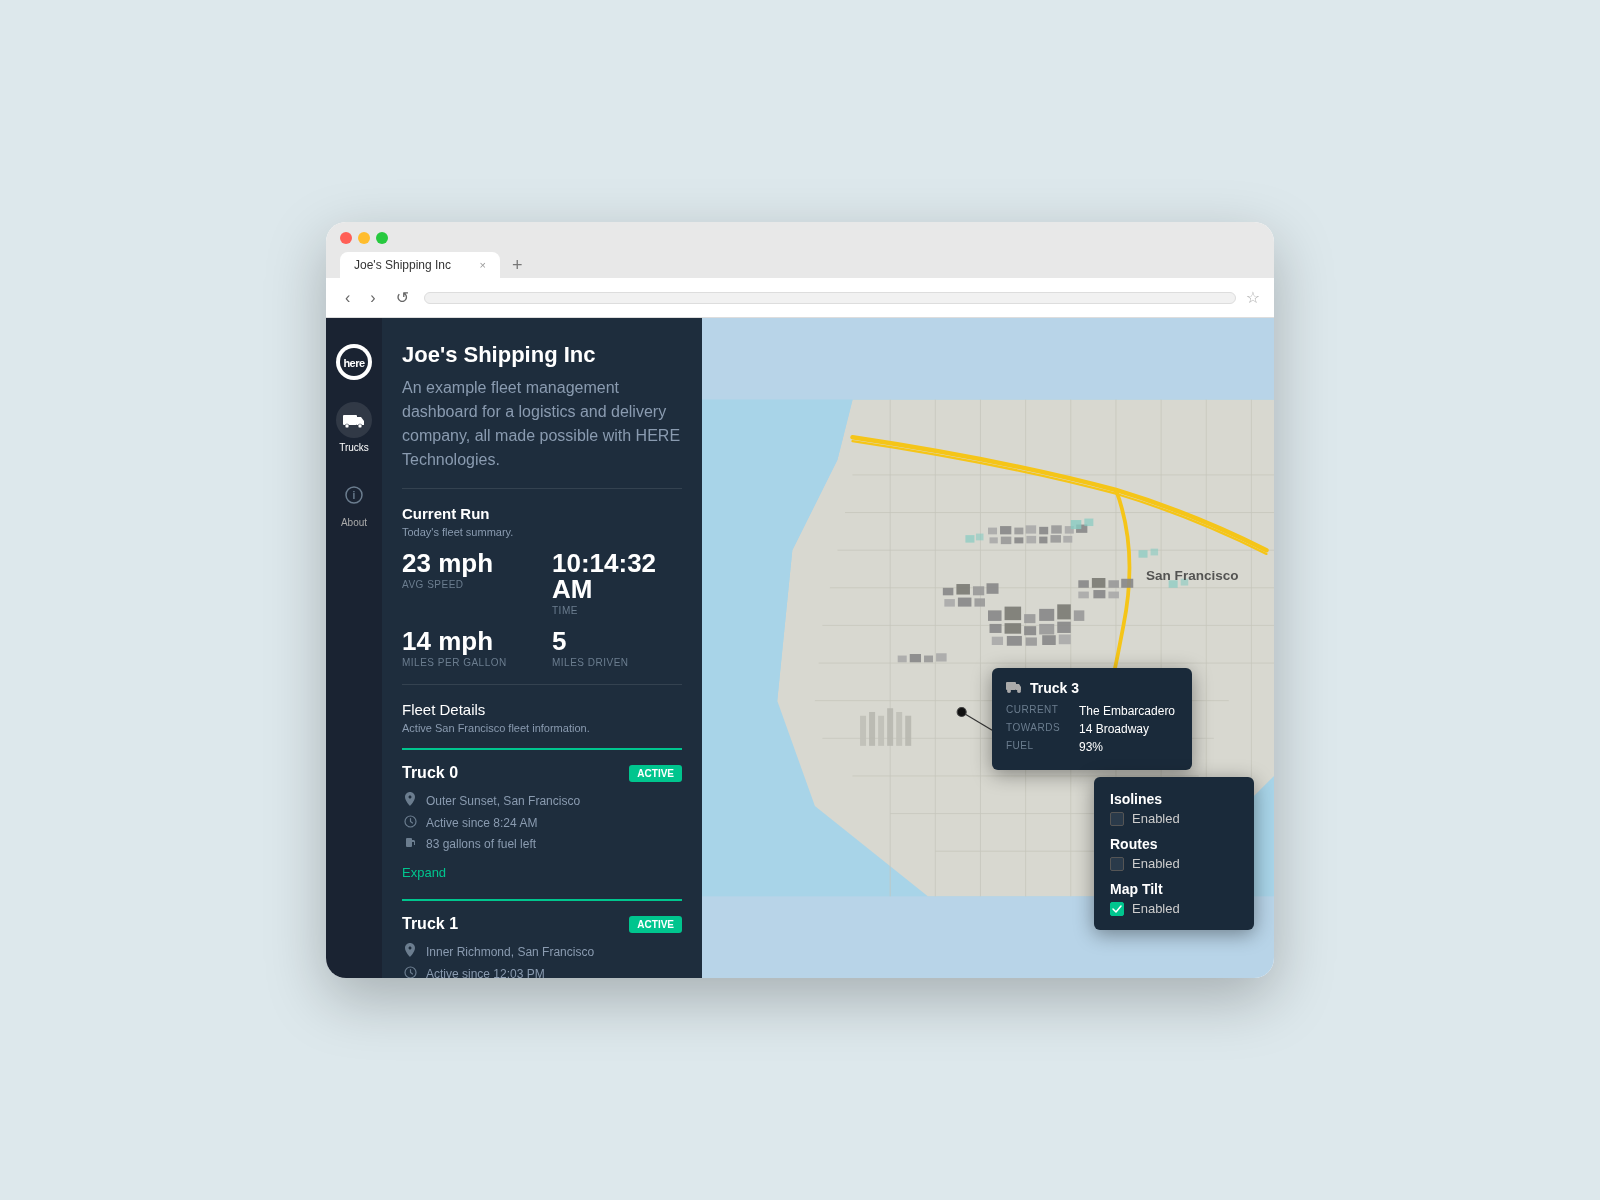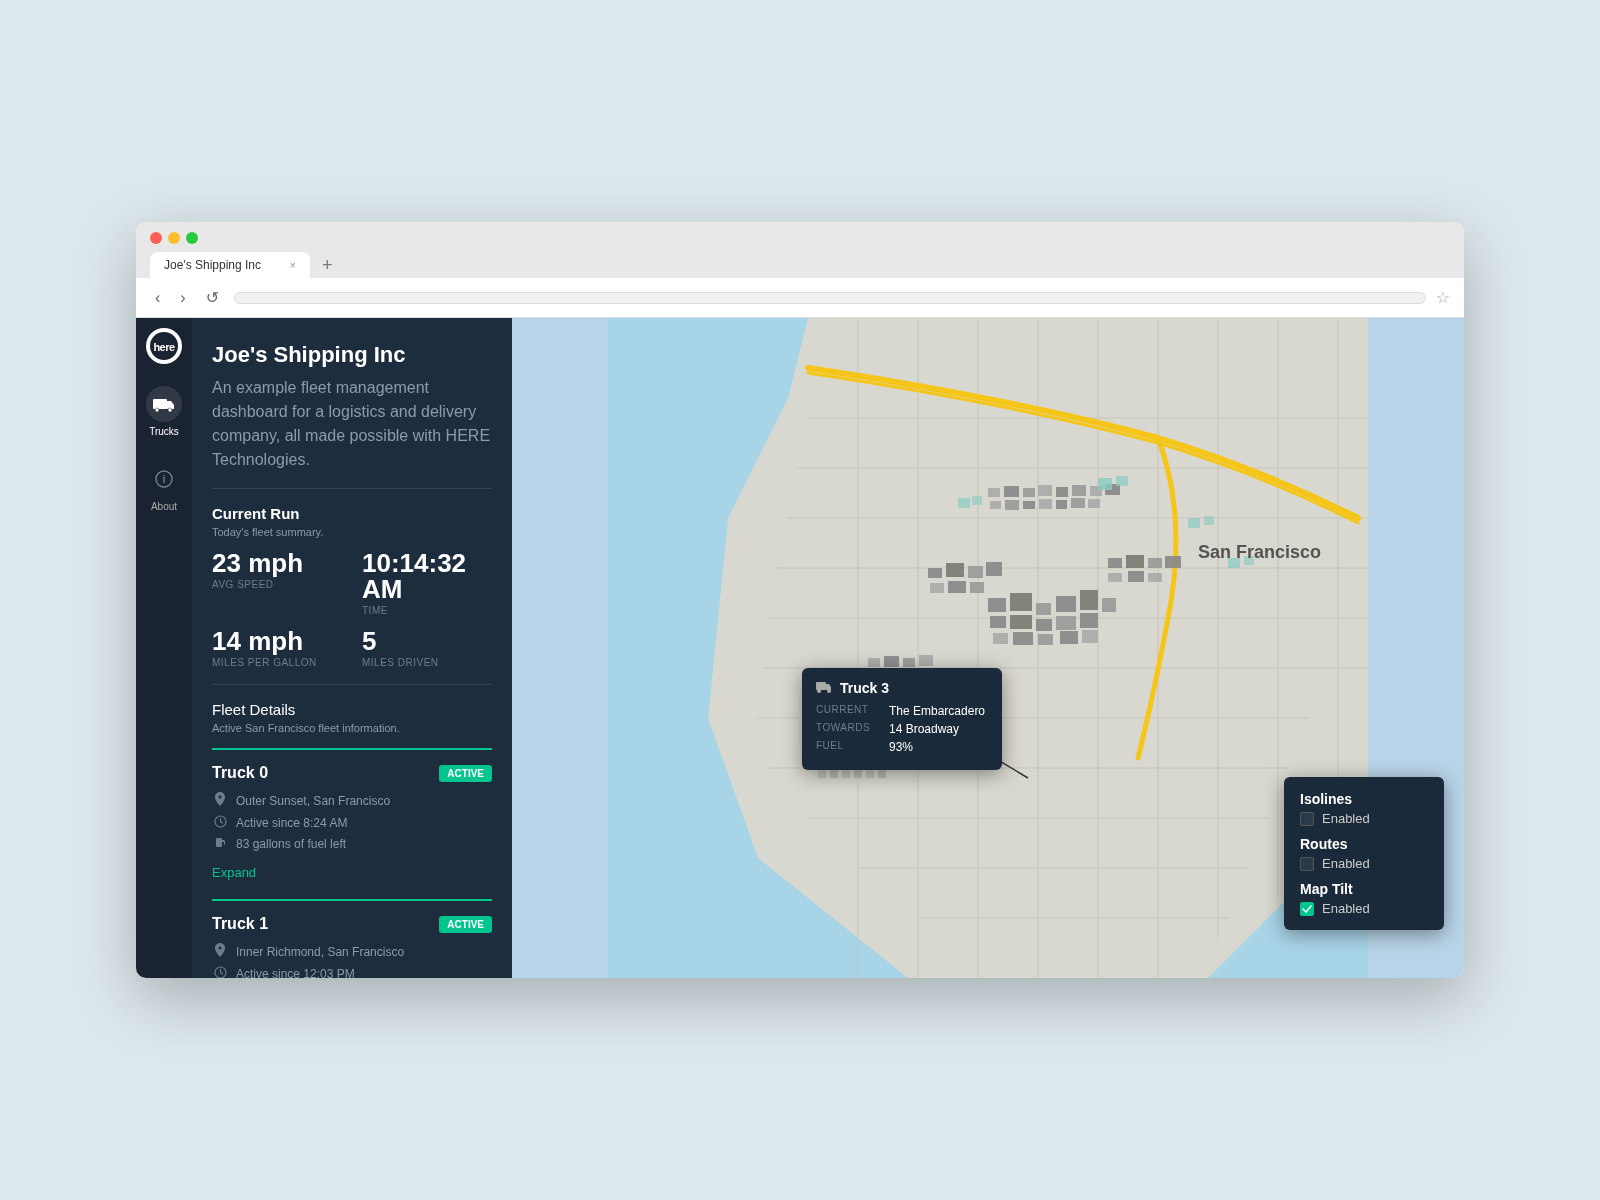--- a/index.html
+++ b/index.html
@@ -6,23 +6,23 @@
     body {
       background: #dde8ec;
       display: flex;
       align-items: center;
       justify-content: center;
       min-height: 1200px;
       font-family: -apple-system, BlinkMacSystemFont, 'Segoe UI', sans-serif;
     }
 
     .browser-window {
-      width: 1328px;
+      width: 948px;
       background: #fff;
-      border-radius: 10px;
+      border-radius: 20px;
       box-shadow: 0 20px 60px rgba(0,0,0,0.25);
       overflow: hidden;
     }
 
     .browser-chrome {
       background: #e8e8e8;
       padding: 10px 14px 0;
     }
 
     .browser-controls {
@@ -118,21 +118,21 @@
       height: 660px;
     }
 
     
     .nav-icons {
       width: 56px;
       background: #1a2332;
       display: flex;
       flex-direction: column;
       align-items: center;
-      padding-top: 0;
+      padding-top: 16px;
     }
 
     .here-logo {
       width: 56px;
       height: 56px;
       background: #1a2332;
       display: flex;
       align-items: center;
       justify-content: center;
       cursor: pointer;

